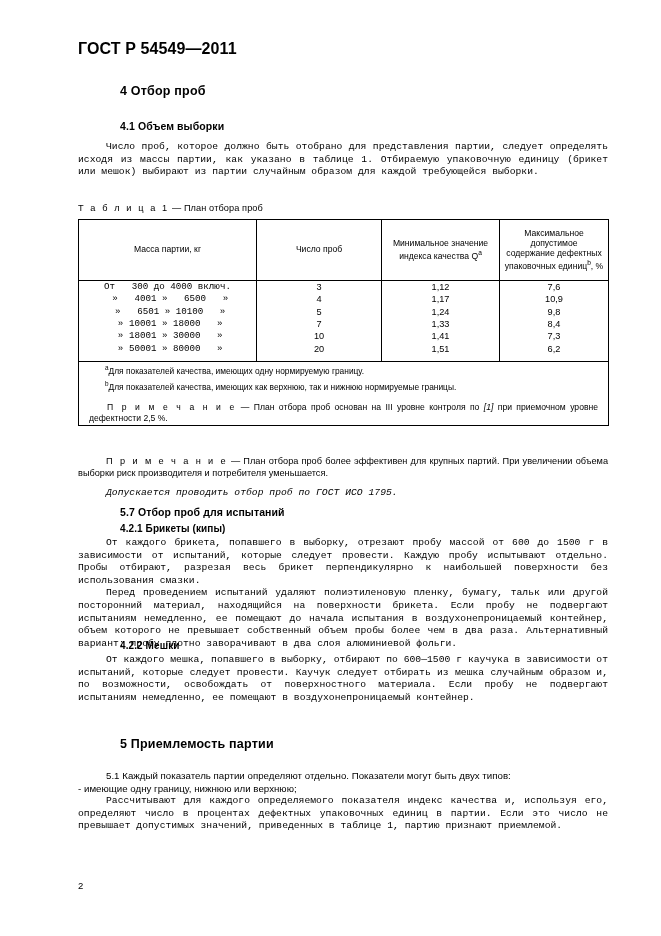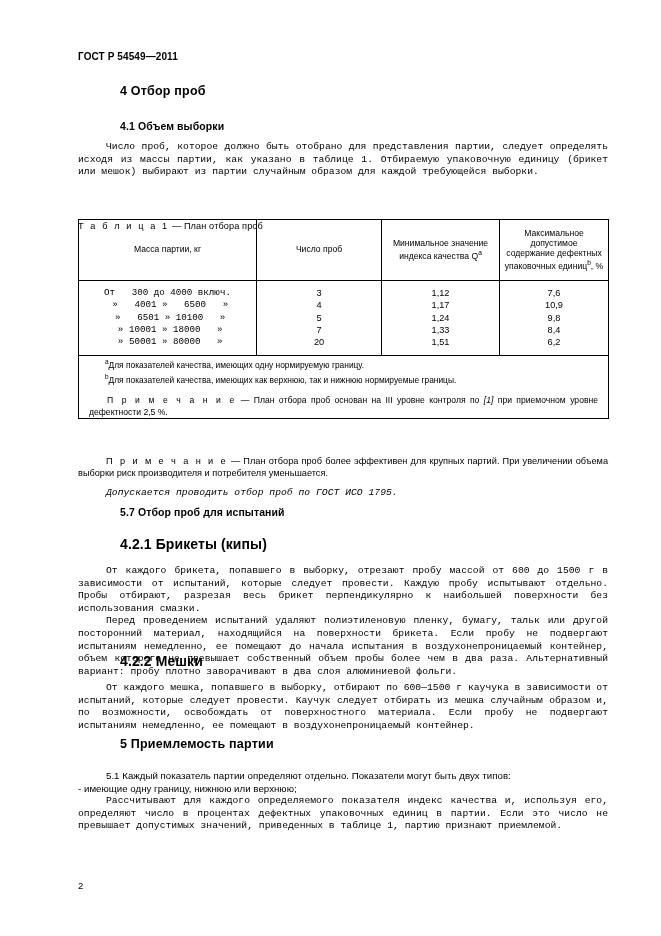--- a/index.html
+++ b/index.html
@@ -18,22 +18,22 @@
     height: 936px;
     background: #ffffff;
     overflow: hidden;
     box-sizing: border-box;
   }
 
   
   .doc-header {
     position: absolute;
     left: 78px;
-    top: 51px;
-    font-size: 10px;
+    top: 40px;
+    font-size: 16px;
     font-weight: bold;
     letter-spacing: 0.1px;
     white-space: nowrap;
   }
 
   
   h1.sec {
     font-size: 12.5px;
     font-weight: bold;
     margin: 0;
@@ -42,23 +42,23 @@
     letter-spacing: 0.2px;
   }
   h2.subsec {
     font-size: 10.5px;
     font-weight: bold;
     margin: 0;
     padding: 0;
     letter-spacing: 0.1px;
   }
   h3.subsubsec {
-    font-size: 14px;
-    font-weight: bold;
-    margin: 13px;
+    font-size: 10px;
+    font-weight: bold;
+    margin: 0;
     padding: 0;
     letter-spacing: 0.1px;
   }
 
   
   p.body {
     font-size: 9.7px;
     line-height: 12.6px;
     margin: 0;
     text-align: justify;
@@ -111,21 +111,21 @@
   }
   table.plan tbody td {
     border-top: none;
     border-bottom: none;
     font-size: 9.2px;
     line-height: 12.4px;
     height: 12.4px;
     text-align: center;
   }
   table.plan tbody tr:first-child td {
-    padding-top: 6px;
+    padding-top: 0;
   }
   table.plan tbody tr:last-child td {
     padding-bottom: 6px;
   }
   td.mass-cell {
     text-align: left;
     white-space: pre;
     font-family: "Liberation Mono", monospace;
     font-size: 8.6px;
     padding-left: 9px;
@@ -179,21 +179,21 @@
 
   <div class="blk" style="top:84px;">
     <h1 class="sec" style="margin-left:42px;">4  Отбор проб</h1>
   </div>
 
   <div class="blk" style="top:120px;">
     <h2 class="subsec" style="margin-left:42px;">4.1  Объем выборки</h2>
     <p class="body indent" style="margin-top:9px;">Число проб, которое должно быть отобрано для представления партии, следует определять исходя из массы партии, как указано в таблице 1. Отбираемую упаковочную единицу (брикет или мешок) выбирают из партии случайным образом для каждой требующейся выборки.</p>
   </div>
 
-  <div class="blk" style="top:221px;">
+  <div class="blk" style="top:203px;">
     <p class="table-caption"><span class="sp-letters">Т а б л и ц а  1</span><span> — План отбора проб</span></p>
   </div>
 
   <div class="blk" style="top:219px;">
     <table class="plan">
       <colgroup>
         <col style="width:178px;">
         <col style="width:125px;">
         <col style="width:118px;">
         <col style="width:109px;">
@@ -225,20 +225,26 @@
             <td>1,24</td>
             <td>9,8</td>
           </tr>
           <tr>
             <td class="mass-cell"> » 10001 » 18000   »</td>
             <td>7</td>
             <td>1,33</td>
             <td>8,4</td>
           </tr>
           <tr>
+            <td class="mass-cell"> » 18001 » 30000   »</td>
+            <td>10</td>
+            <td>1,41</td>
+            <td>7,3</td>
+          </tr>
+          <tr>
             <td class="mass-cell"> » 50001 » 80000   »</td>
             <td>20</td>
             <td>1,51</td>
             <td>6,2</td>
           </tr>
         </tbody>
       <tfoot>
         <tr class="foot-row">
           <td colspan="4">
             <p class="footnote"><sup>a</sup><span>Для показателей качества, имеющих одну нормируемую границу.</span></p>

